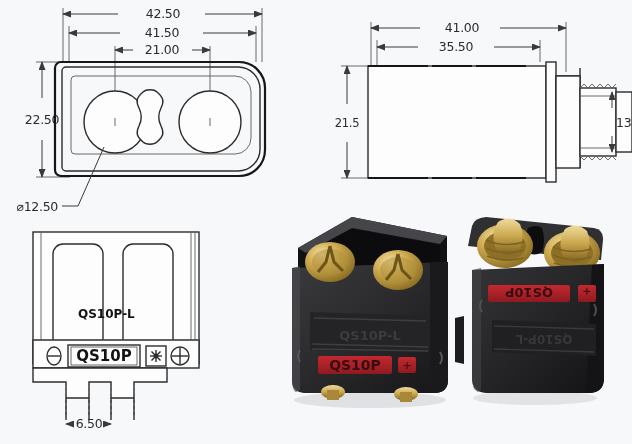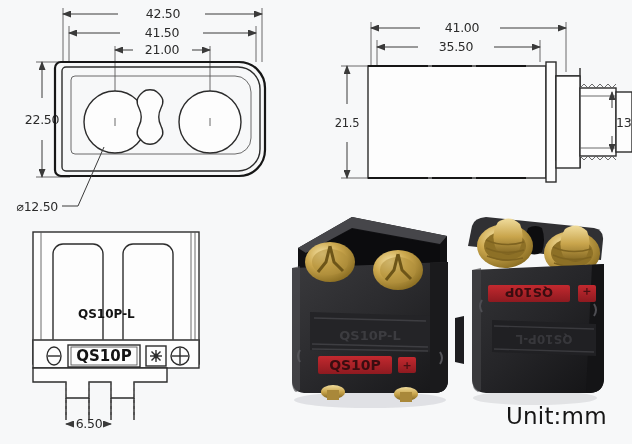--- a/index.html
+++ b/index.html
@@ -337,15 +337,14 @@
       </g>
       <text x="544" y="345" text-anchor="middle" font-family="DejaVu Sans, sans-serif" font-size="12" font-weight="bold" fill="#37373b" transform="rotate(180 544 340)">QS10P-L</text>
 
       <path d="M482 300 q-4 6 0 12" stroke="#4e4e53" stroke-width="2" fill="none"></path>
       <path d="M594 304 q4 6 0 12" stroke="#4e4e53" stroke-width="2" fill="none"></path>
     </g>
 
     <path d="M455 318 L464 316 L464 364 L455 362 Z" fill="#1d1d20"></path>
   </svg>
 
-  <div class="unit-note">Unit:mm</div>
 
 </div>
 
 </body></html>

